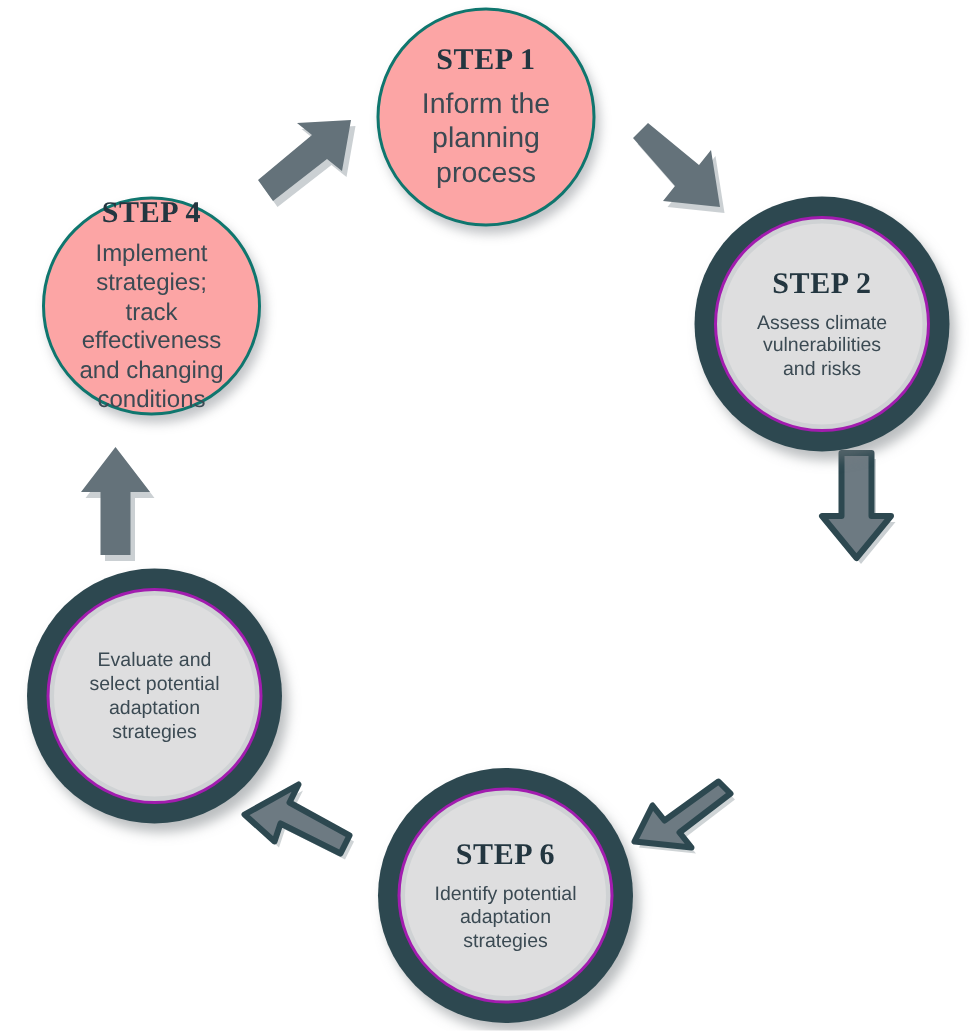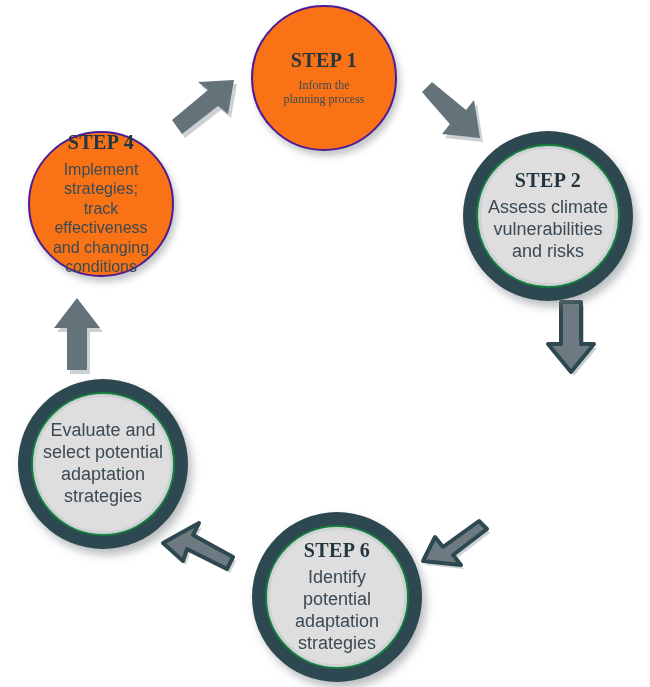--- a/index.html
+++ b/index.html
@@ -27,36 +27,36 @@
     position: absolute;
     border-radius: 50%;
     box-sizing: border-box;
     display: flex;
     align-items: center;
     justify-content: center;
   }
 
   
   .node.plain {
-    background: #f97316;
-    border: 2px solid #4c1d95;
+    background: #fca5a5;
+    border: 2px solid #0f766e;
     box-shadow: 3px 5px 7px rgba(120,125,130,0.45);
   }
 
   
   .node.ringed {
     background: #2d4850;
     box-shadow: 4px 6px 8px rgba(120,125,130,0.5);
     padding: 13px;
   }
   .node.ringed .ring-gap {
     width: 100%;
     height: 100%;
     border-radius: 50%;
-    background: #15803d;
+    background: #a21caf;
     padding: 2px;
     box-sizing: border-box;
     display: flex;
     align-items: flex-start;
     justify-content: center;
   }
   .node.ringed .inner-disc {
     width: 100%;
     height: 100%;
     border-radius: 50%;
@@ -81,35 +81,35 @@
     font-weight: bold;
     font-size: 20px;
     color: #233640;
     letter-spacing: 0.4px;
     margin-bottom: 5px;
     white-space: nowrap;
   }
 
   .step-desc {
     font-family: "Liberation Sans", sans-serif;
-    font-size: 18px;
+    font-size: 13px;
     color: #3b4a53;
     line-height: 1.22;
     white-space: pre-line;
   }
 
   
   #node-step1 { left: 251px; top: 5px;   width: 146px; height: 146px; }
   #node-step6 { left: 28px;  top: 131px; width: 146px; height: 146px; }
   #node-step2 { left: 463px; top: 131px; width: 170px; height: 170px; }
   #node-step3 { left: 463px; top: 379px; width: 170px; height: 170px; }
   #node-step4 { left: 252px; top: 512px; width: 170px; height: 170px; }
   #node-step5 { left: 18px;  top: 379px; width: 170px; height: 170px; }
 
-  #node-step1 .step-desc { font-size: 12px; font-family: Liberation Serif, serif; }
+  #node-step1 .step-desc { font-size: 19px; }
   #node-step6 .step-desc { font-size: 16px; }
 
   
   .arrow-layer {
     position: absolute;
     inset: 0;
     pointer-events: none;
   }
   .arrow-svg { position: absolute; overflow: visible; }
 </style>

